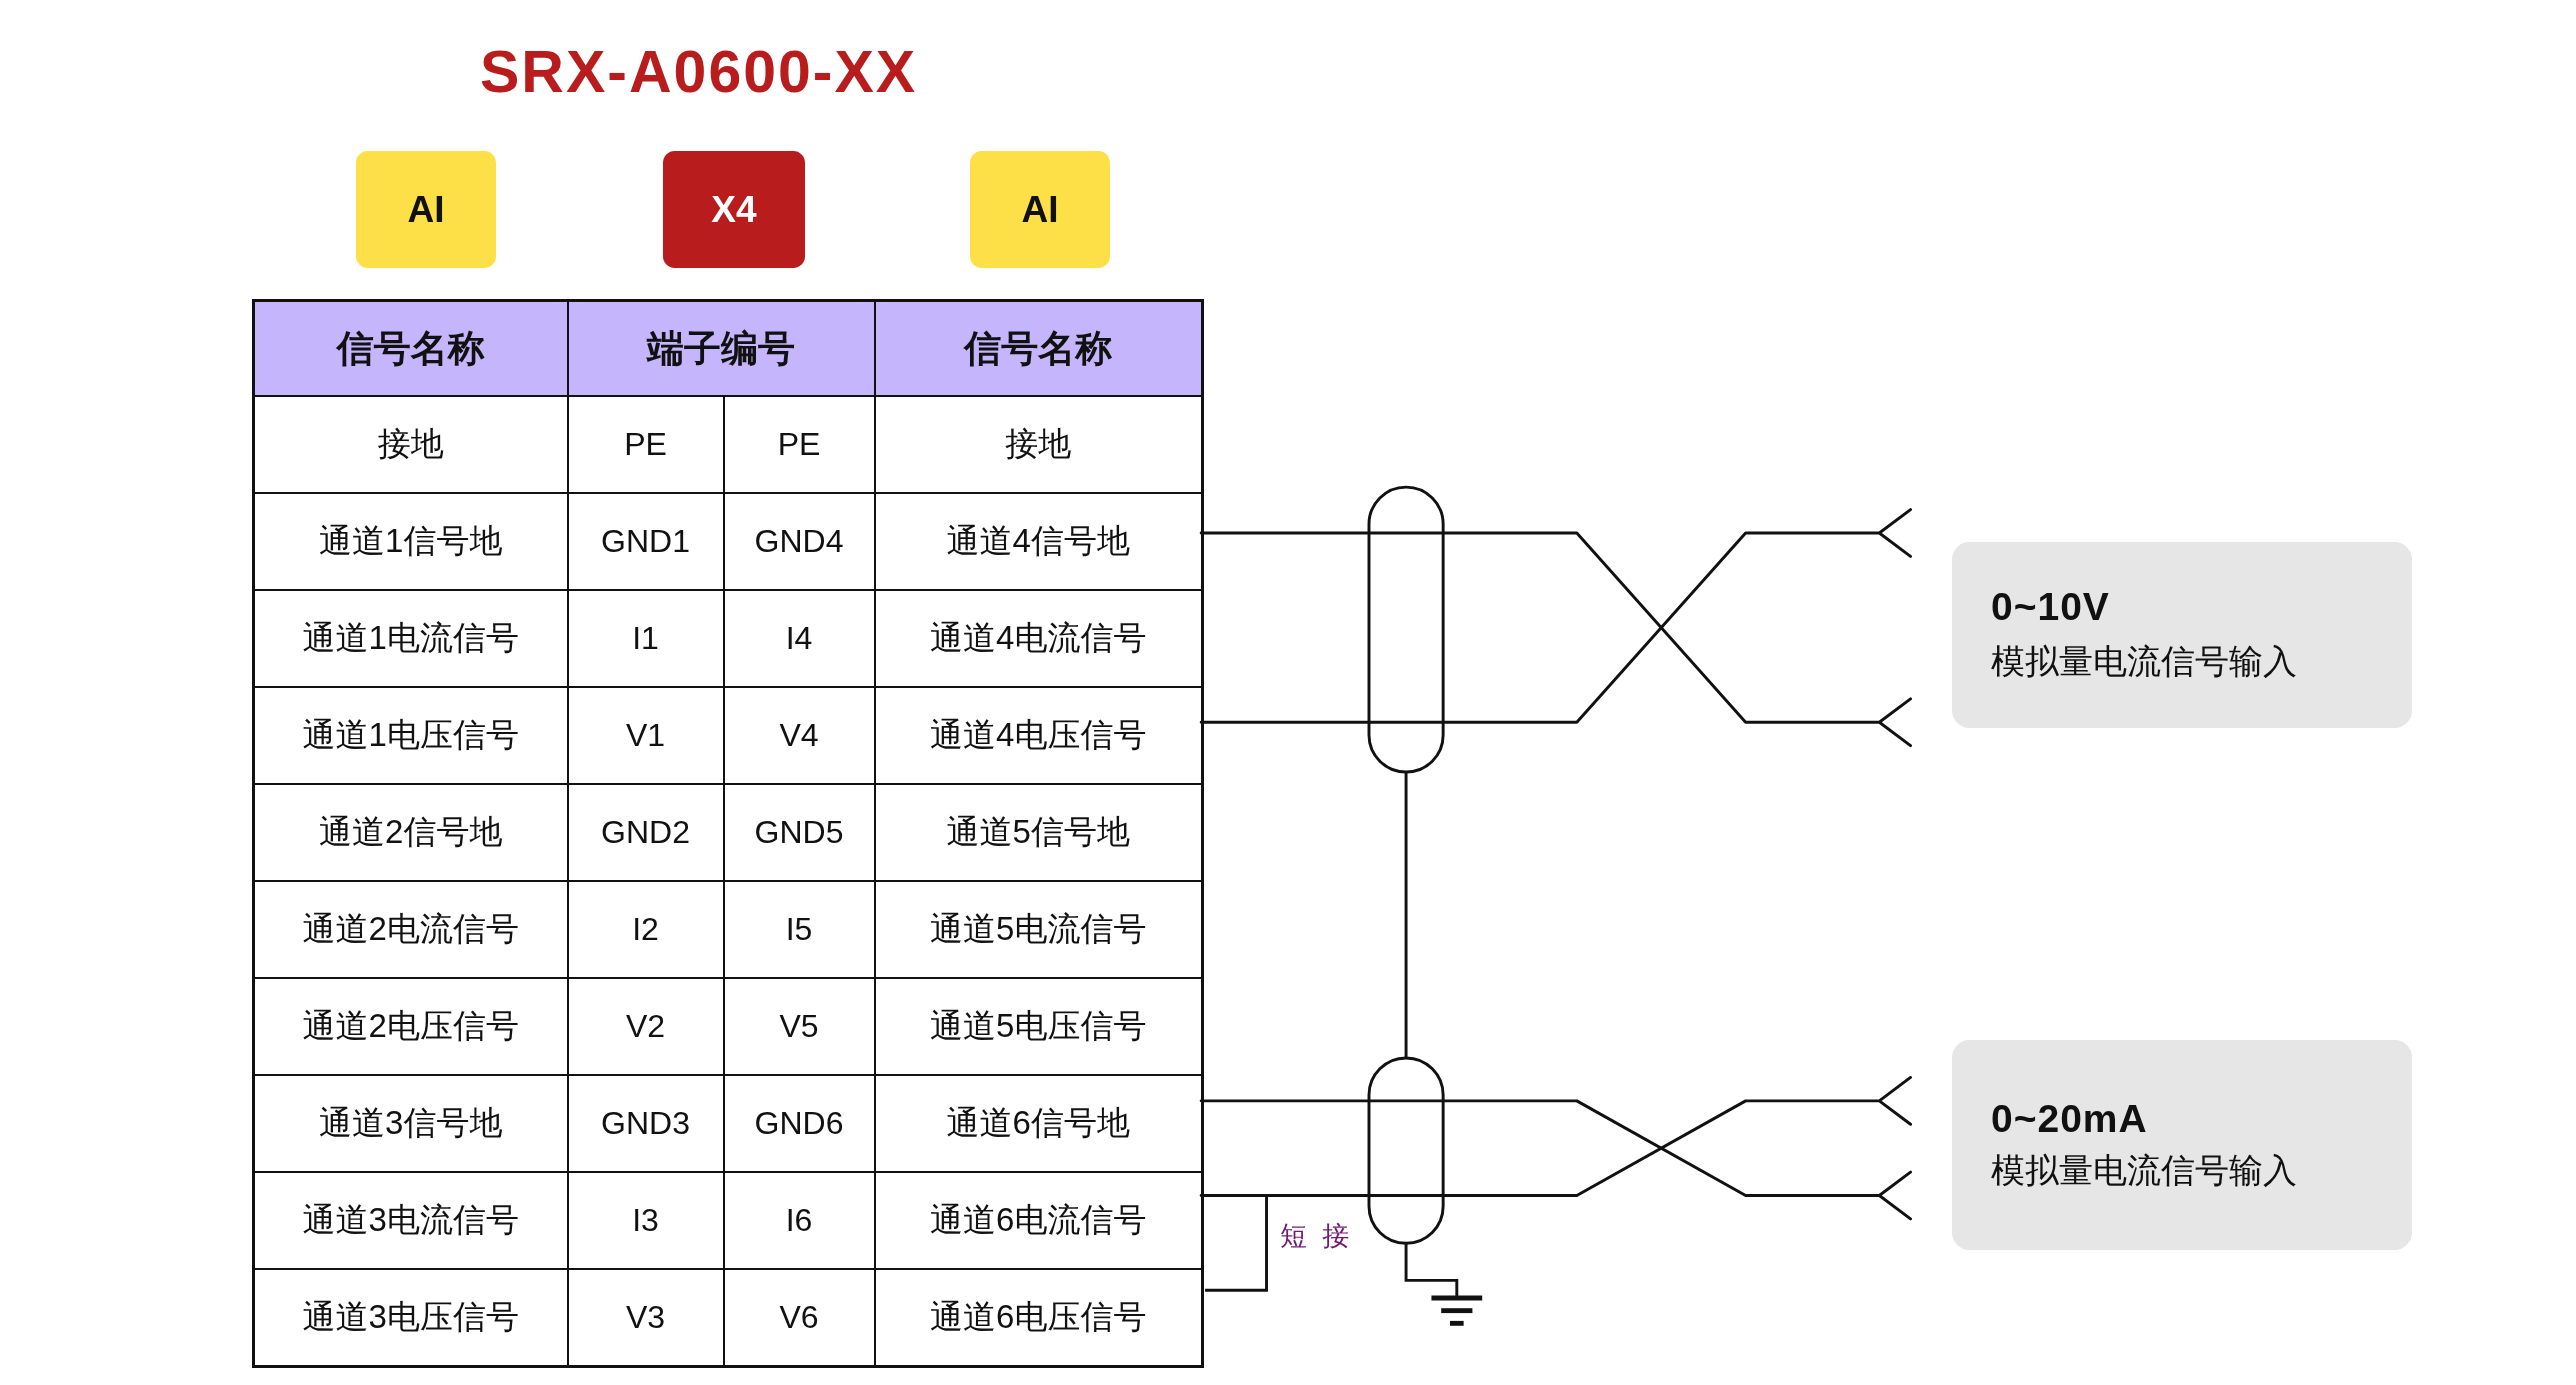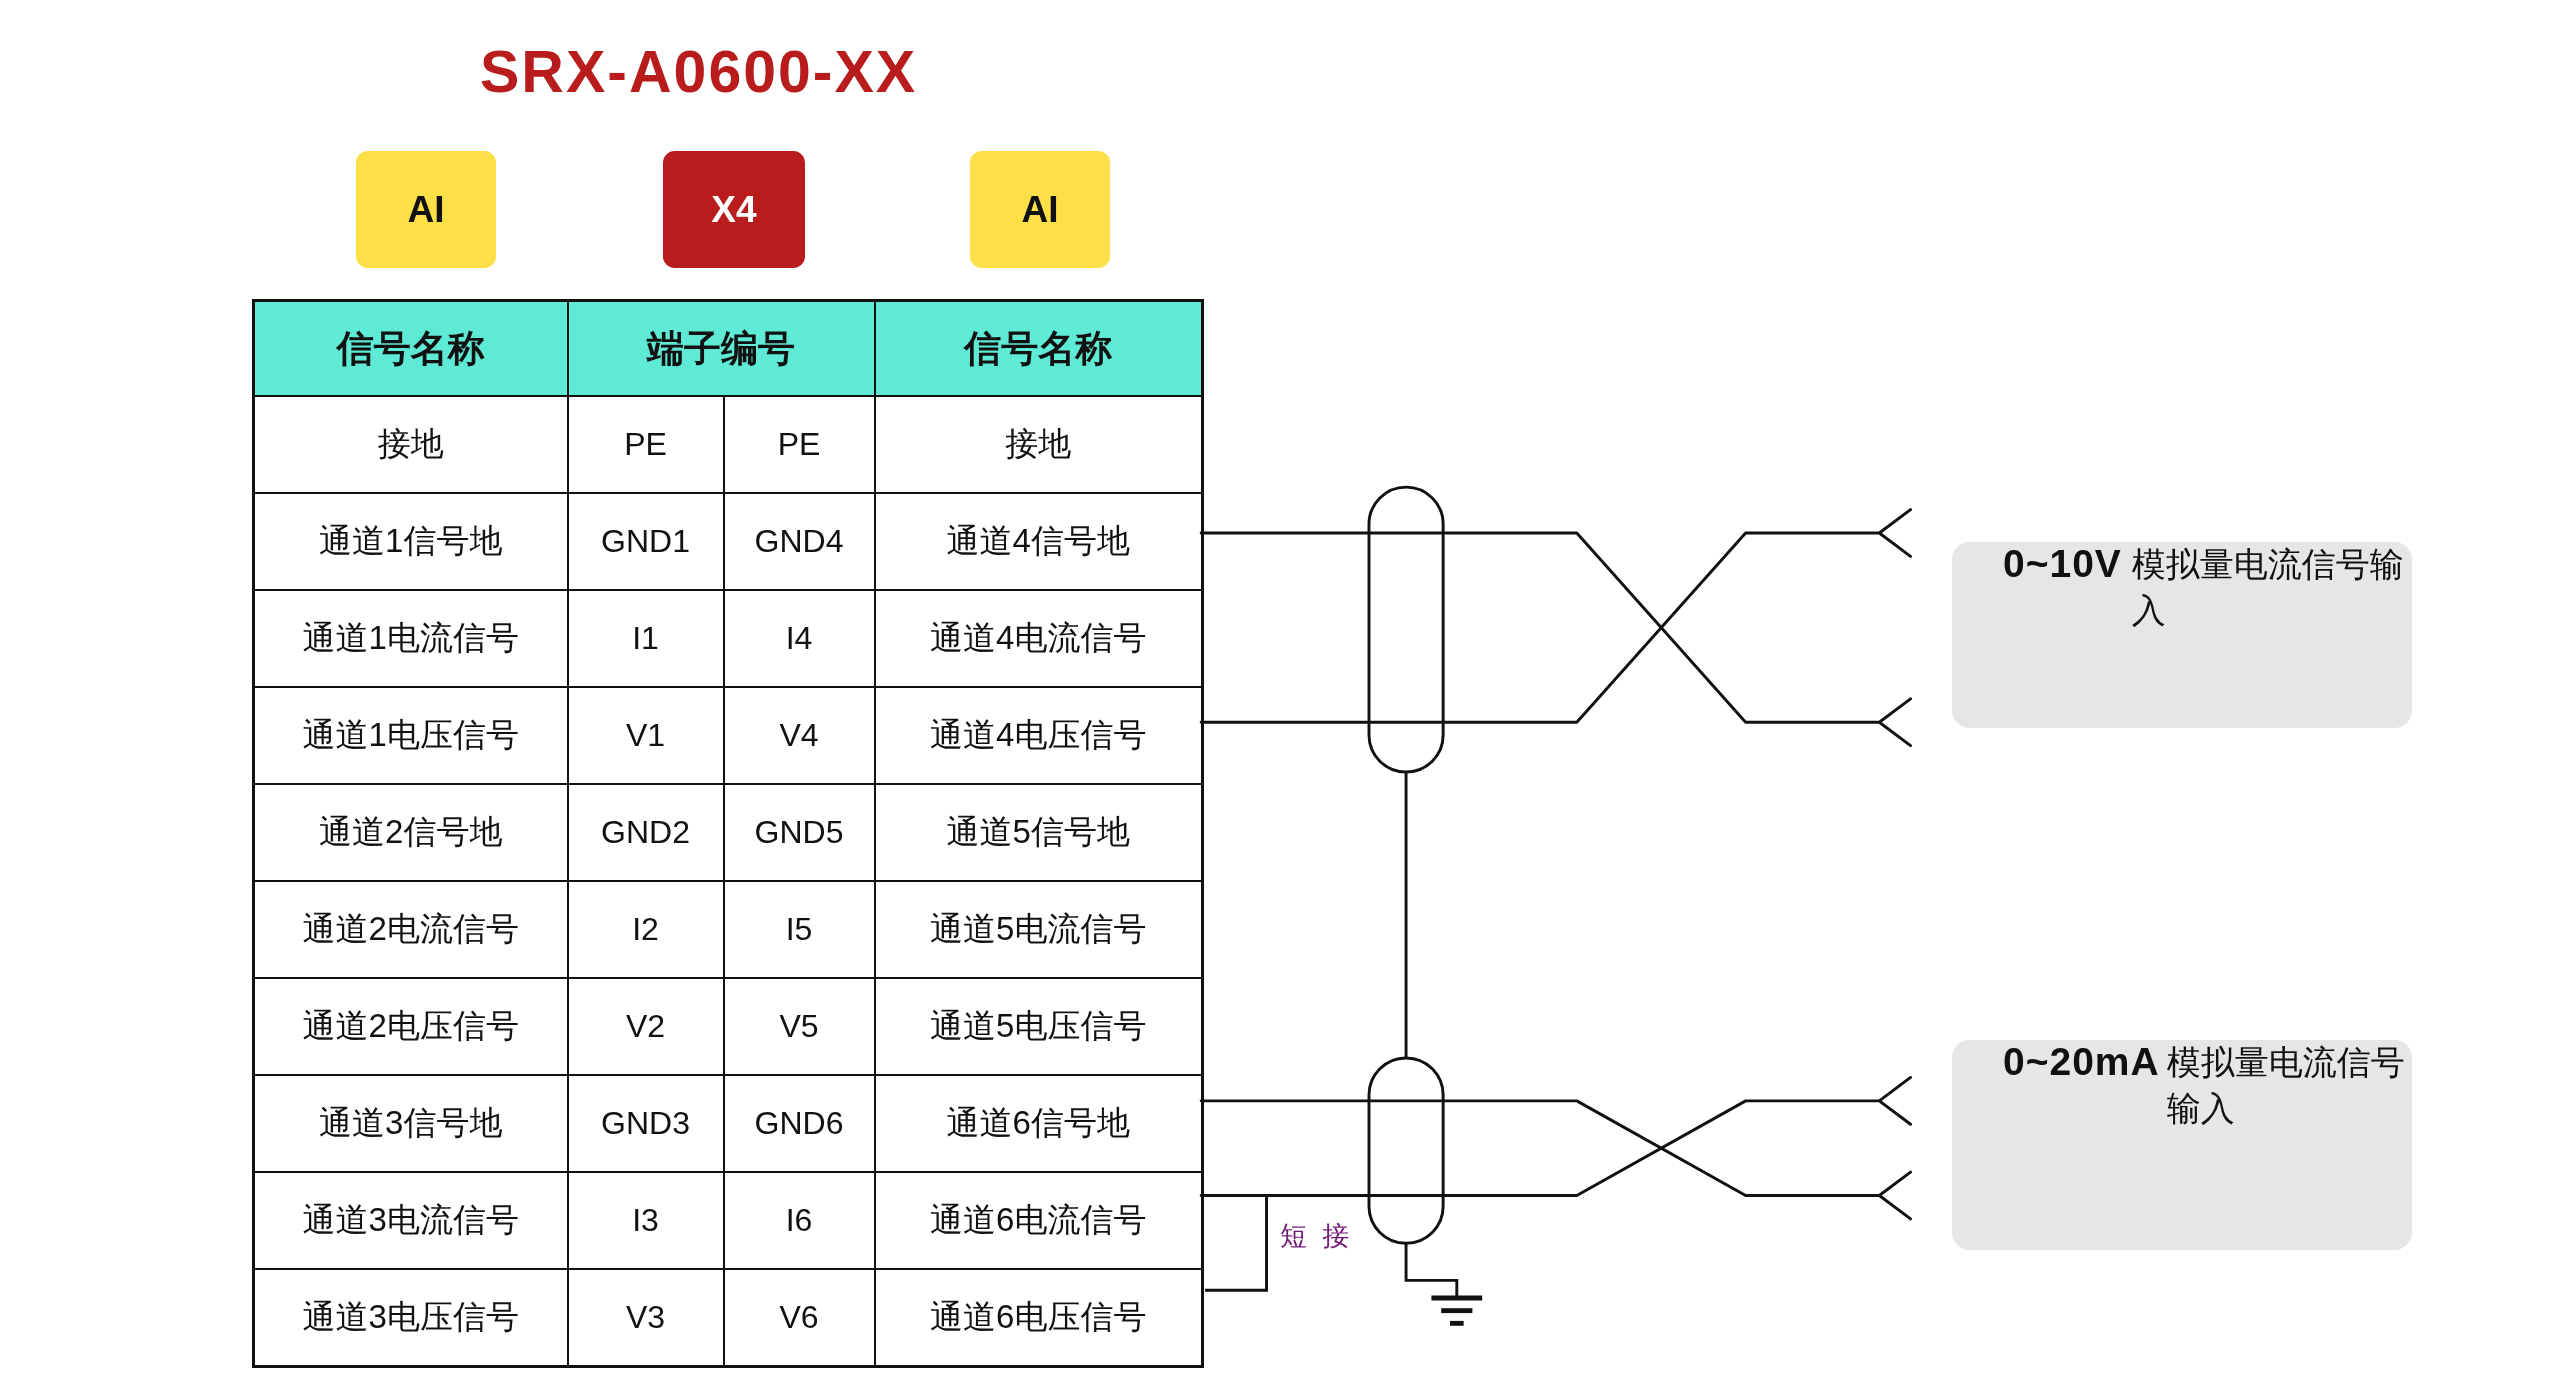--- a/index.html
+++ b/index.html
@@ -37,43 +37,43 @@
     border-collapse:collapse; table-layout:fixed;
     width:949px; background:#ffffff;
     border:3.9px solid #111;
   }
   .term-table th, .term-table td {
     border:2.9px solid #111;
     text-align:center; vertical-align:middle;
     padding:0; overflow:hidden; white-space:nowrap;
   }
   .term-table th {
-    background:#5eead4; font-size:37px; font-weight:bold; height:93px;
+    background:#c4b5fd; font-size:37px; font-weight:bold; height:93px;
   }
   .term-table td { height:95px; font-size:33px; font-weight:400; }
   .term-table td.code { font-size:32px; }
 
   
   .wires {
     position:absolute; left:0; top:0; width:2576px; height:1386px;
     pointer-events:none;
   }
 
   
   .jumper-label {
     position:absolute; left:1280px; top:1218px;
     font-size:27px; color:#701a75; letter-spacing:3.9px; white-space:nowrap;
   }
 
   
   .note-box {
     position:absolute; left:1952px; width:460px;
     background:#e6e6e6; border-radius:17.6px;
-    display:flex; flex-direction:row; justify-content:center;
-    padding-left:51px; box-sizing:border-box; gap:9.8px;
+    display:flex; flex-direction:column; justify-content:center;
+    padding-left:39px; box-sizing:border-box; gap:9.8px;
   }
   .note-box .bold { font-size:39px; font-weight:800; letter-spacing:1px; }
   .note-box .reg  { font-size:34px; font-weight:400; }
   .note-voltage { top:542px; height:186px; }
   .note-current { top:1040px; height:210px; gap:7px; }
 </style>
 </head>
 <body>
 
 <div class="canvas">

